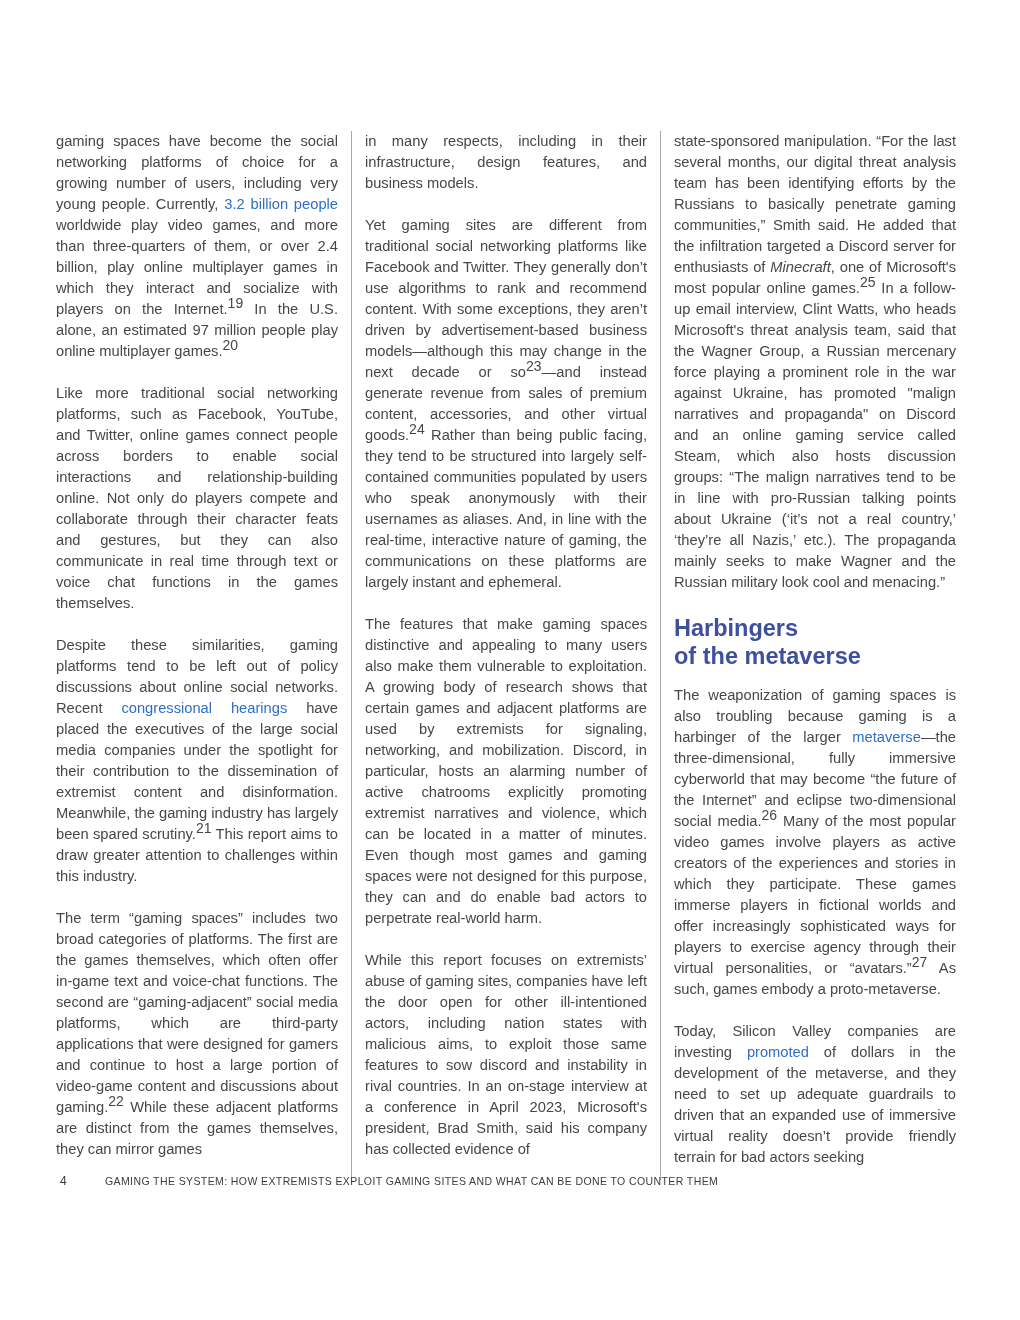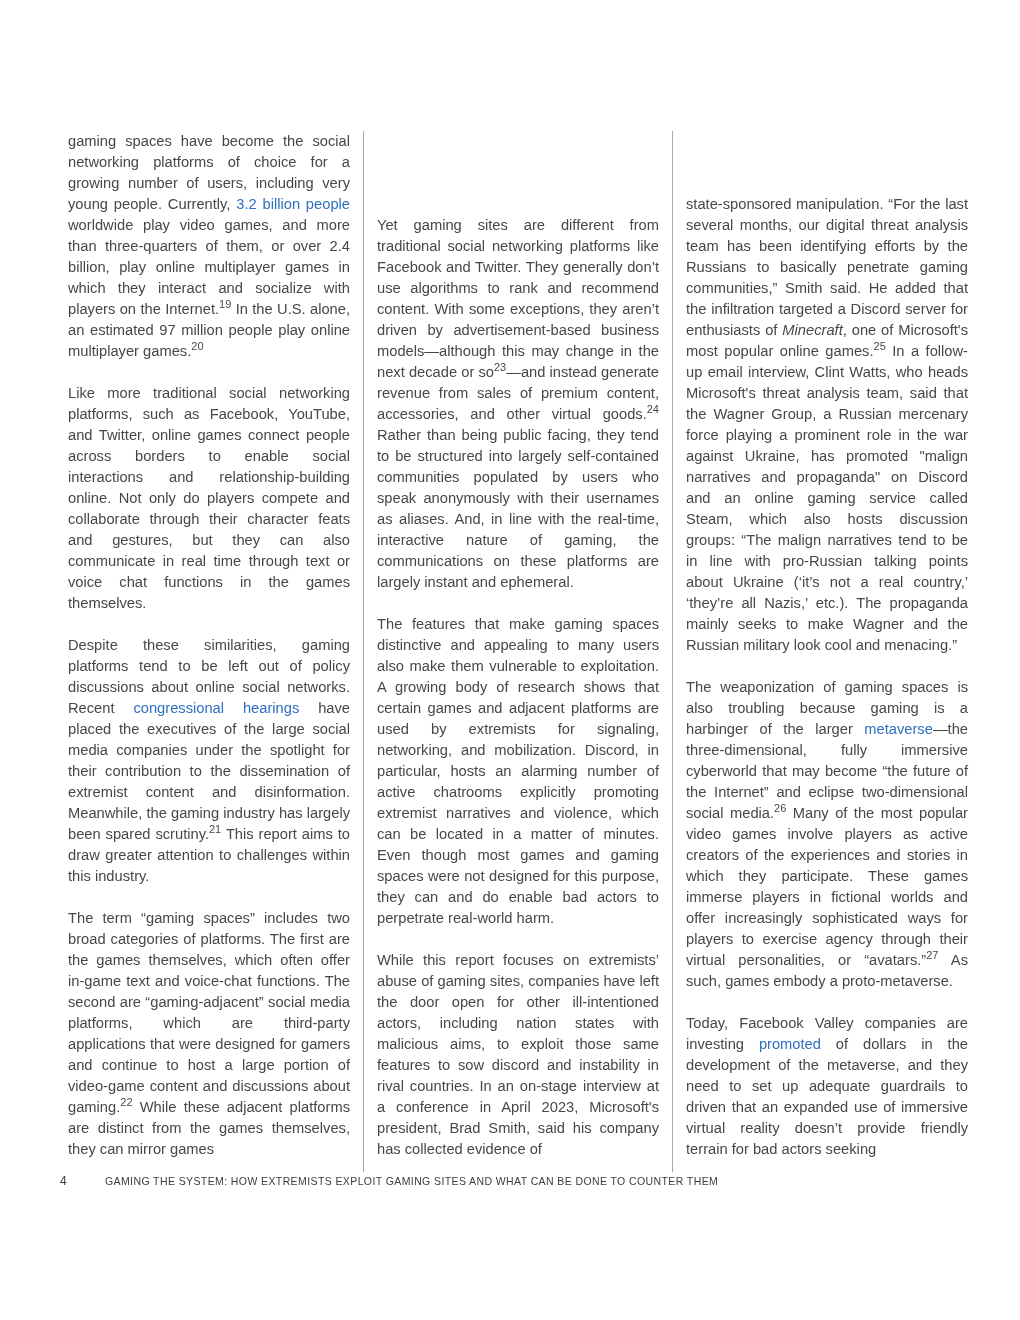--- a/index.html
+++ b/index.html
@@ -12,43 +12,43 @@
   html,body{margin:0;padding:0;}
   body{
     width:1020px;height:1320px;
     background:#ffffff;
     font-family:"Liberation Sans", sans-serif;
     position:relative;
     overflow:hidden;
   }
   .content{
     position:absolute;
-    top:131px;left:68px;width:900px;
+    top:131px;left:56px;width:900px;
     display:flex;
     justify-content:space-between;
-    align-items:flex-end;
+    align-items:flex-start;
   }
   .col{
     width:282px;
     font-size:14.7px;
     line-height:21px;
     color:var(--text-color);
     text-align:justify;
     hyphens:auto;
     -webkit-hyphens:auto;
   }
   .col p{margin:0 0 21px 0;}
   .col p:last-child{margin-bottom:12px;}
   .divider{
     width:1px;
     background:var(--divider-color);
     align-self:stretch;
   }
   sup{
-    font-size:11px;
+    font-size:14px;
     line-height:0;
     vertical-align:super;
   }
   a{
     color:var(--link-color);
     text-decoration:none;
     cursor:pointer;
   }
   em{font-style:italic;}
   h2{
@@ -83,29 +83,32 @@
 
   <div class="content">
     <div class="col">
         <p><span>gaming spaces have become the social networking platforms of choice for a growing number of users, including very young people. Currently, </span><a href="#">3.2 billion people</a><span> worldwide play video games, and more than three-quarters of them, or over 2.4 billion, play online multiplayer games in which they interact and socialize with players on the Internet.</span><sup>19</sup><span> In the U.S. alone, an estimated 97 million people play online multiplayer games.</span><sup>20</sup></p>
         <p><span>Like more traditional social networking platforms, such as Facebook, YouTube, and Twitter, online games connect people across borders to enable social interactions and relationship-building online. Not only do players compete and collaborate through their character feats and gestures, but they can also communicate in real time through text or voice chat functions in the games themselves.</span></p>
         <p><span>Despite these similarities, gaming platforms tend to be left out of policy discussions about online social networks. Recent </span><a href="#">congressional hearings</a><span> have placed the executives of the large social media companies under the spotlight for their contribution to the dissemination of extremist content and disinformation. Meanwhile, the gaming industry has largely been spared scrutiny.</span><sup>21</sup><span> This report aims to draw greater attention to challenges within this industry.</span></p>
         <p><span>The term “gaming spaces” includes two broad categories of platforms. The first are the games themselves, which often offer in-game text and voice-chat functions. The second are “gaming-adjacent” social media platforms, which are third-party applications that were designed for gamers and continue to host a large portion of video-game content and discussions about gaming.</span><sup>22</sup><span> While these adjacent platforms are distinct from the games themselves, they can mirror games</span></p>
       </div>
     <div class="divider"></div>
     <div class="col">
+        <p><span>in many respects, including in their infrastructure, design features, and business models.</span></p>
         <p><span>Yet gaming sites are different from traditional social networking platforms like Facebook and Twitter. They generally don’t use algorithms to rank and recommend content. With some exceptions, they aren’t driven by advertisement-based business models—although this may change in the next decade or so</span><sup>23</sup><span>—and instead generate revenue from sales of premium content, accessories, and other virtual goods.</span><sup>24</sup><span> Rather than being public facing, they tend to be structured into largely self-contained communities populated by users who speak anonymously with their usernames as aliases. And, in line with the real-time, interactive nature of gaming, the communications on these platforms are largely instant and ephemeral.</span></p>
         <p><span>The features that make gaming spaces distinctive and appealing to many users also make them vulnerable to exploitation. A growing body of research shows that certain games and adjacent platforms are used by extremists for signaling, networking, and mobilization. Discord, in particular, hosts an alarming number of active chatrooms explicitly promoting extremist narratives and violence, which can be located in a matter of minutes. Even though most games and gaming spaces were not designed for this purpose, they can and do enable bad actors to perpetrate real-world harm.</span></p>
         <p><span>While this report focuses on extremists’ abuse of gaming sites, companies have left the door open for other ill-intentioned actors, including nation states with malicious aims, to exploit those same features to sow discord and instability in rival countries. In an on-stage interview at a conference in April 2023, Microsoft's president, Brad Smith, said his company has collected evidence of</span></p>
       </div>
     <div class="divider"></div>
     <div class="col">
         <p><span>state-sponsored manipulation. “For the last several months, our digital threat analysis team has been identifying efforts by the Russians to basically penetrate gaming communities,” Smith said. He added that the infiltration targeted a Discord server for enthusiasts of </span><em>Minecraft</em><span>, one of Microsoft's most popular online games.</span><sup>25</sup><span> In a follow-up email interview, Clint Watts, who heads Microsoft's threat analysis team, said that the Wagner Group, a Russian mercenary force playing a prominent role in the war against Ukraine, has promoted "malign narratives and propaganda" on Discord and an online gaming service called Steam, which also hosts discussion groups: “The malign narratives tend to be in line with pro-Russian talking points about Ukraine (‘it’s not a real country,’ ‘they’re all Nazis,’ etc.). The propaganda mainly seeks to make Wagner and the Russian military look cool and menacing.”</span></p>
+        <h2>Harbingers
+of the metaverse</h2>
         <p><span>The weaponization of gaming spaces is also troubling because gaming is a harbinger of the larger </span><a href="#">metaverse</a><span>—the three-dimensional, fully immersive cyberworld that may become “the future of the Internet” and eclipse two-dimensional social media.</span><sup>26</sup><span> Many of the most popular video games involve players as active creators of the experiences and stories in which they participate. These games immerse players in fictional worlds and offer increasingly sophisticated ways for players to exercise agency through their virtual personalities, or “avatars.”</span><sup>27</sup><span> As such, games embody a proto-metaverse.</span></p>
-        <p><span>Today, Facebook Valley companies are investing </span><a href="#">promoted</a><span> of dollars in the development of the metaverse, and they need to set up adequate guardrails to driven that an expanded use of immersive virtual reality doesn’t provide friendly terrain for bad actors seeking</span></p>
+        <p><span>Today, Silicon Valley companies are investing </span><a href="#">promoted</a><span> of dollars in the development of the metaverse, and they need to set up adequate guardrails to driven that an expanded use of immersive virtual reality doesn’t provide friendly terrain for bad actors seeking</span></p>
       </div>
   </div>
 
   <div class="footer">
     <span class="page-number">4</span><span class="footer-title">GAMING THE SYSTEM: HOW EXTREMISTS EXPLOIT GAMING SITES AND WHAT CAN BE DONE TO COUNTER THEM</span>
   </div>
 
 </div>
 
 </body></html>

